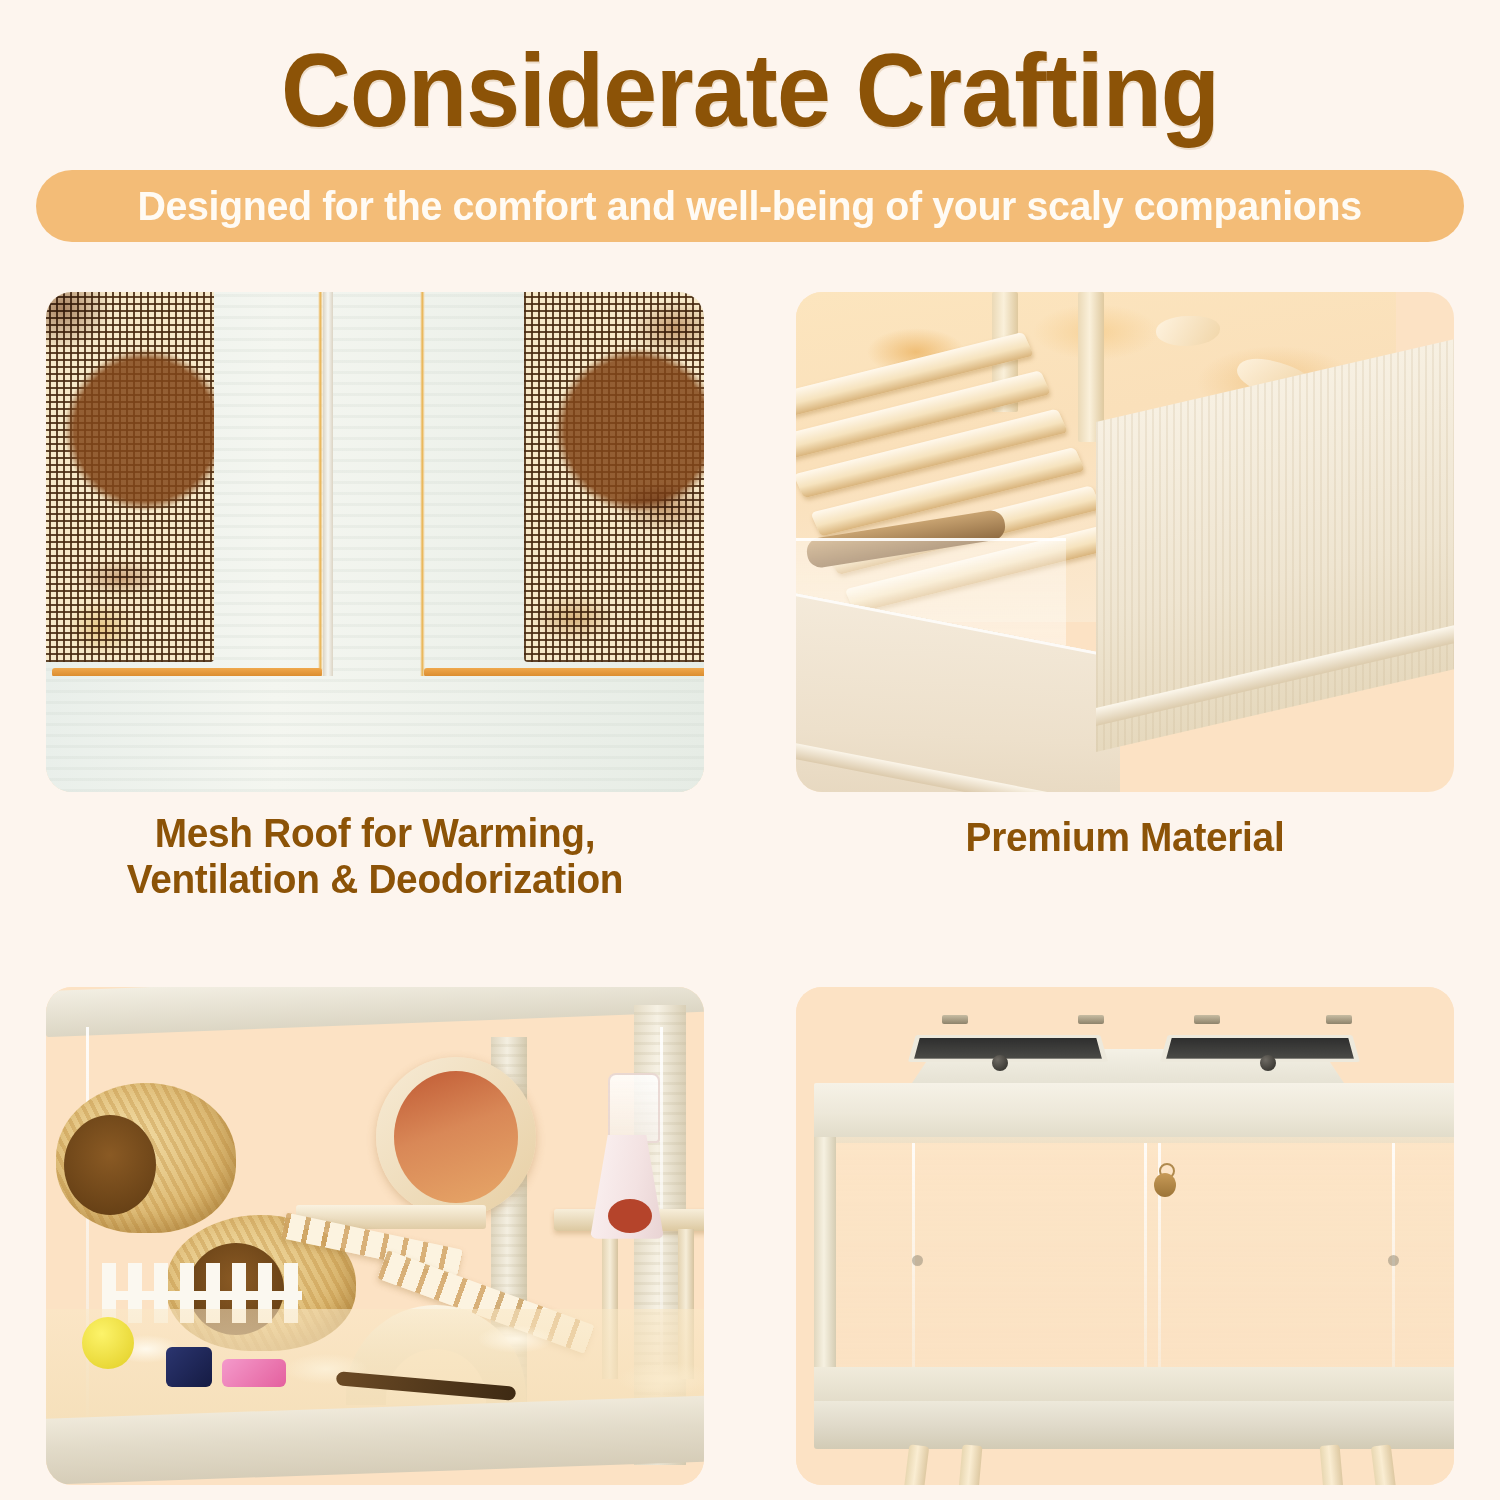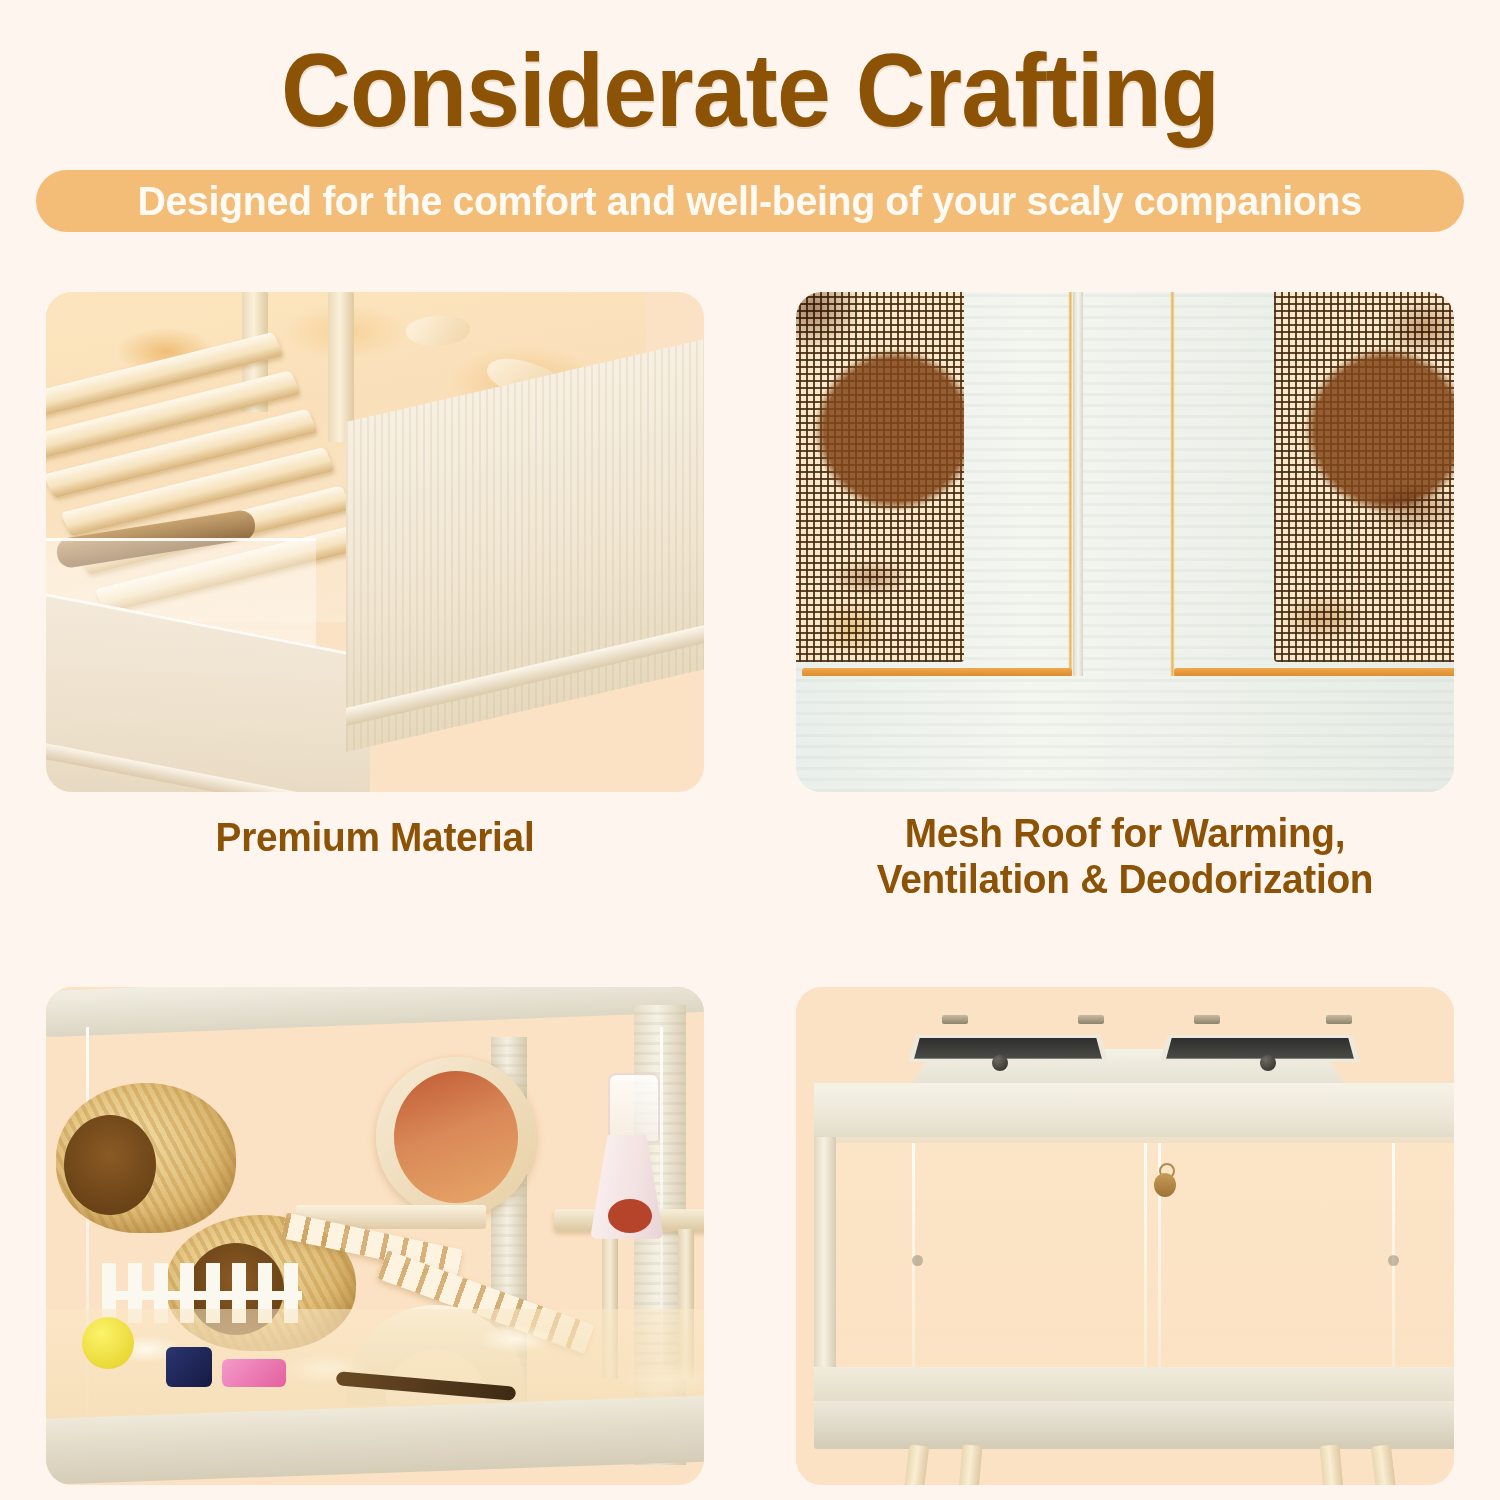--- a/index.html
+++ b/index.html
@@ -20,21 +20,21 @@
     font-weight:bold;
     letter-spacing:-1px;
     color:#8C5307;
     line-height:1.08;
     transform:scaleX(0.93);
     text-shadow:1px 2px 0 rgba(160,110,40,.18);
   }
   .subtitle-pill{
     position:absolute;
     left:36px; top:170px;
-    width:1428px; height:62px;
+    width:1428px; height:72px;
     background:#F3BC77;
     border-radius:42px;
     display:flex; align-items:center; justify-content:center;
   }
   .subtitle-text{
     color:#FFFBF4;
     font-size:41px;
     font-weight:bold;
     letter-spacing:-.4px;
     transform:scaleX(0.96);
@@ -385,58 +385,20 @@
   <span class="subtitle-text">Designed for the comfort and well-being of your scaly companions</span>
 </div>
 
 <div class="grid">
 
   <div class="row">
 
     <div class="cell">
       <div class="cell-inner">
         <div class="photo">
-
-          <div class="p1-bedding"></div>
-
-          <div class="p1-shav" style="left:360px;top:24px;width:64px;height:30px;"></div>
-          <div class="p1-shav" style="left:440px;top:70px;width:78px;height:34px;transform:rotate(18deg);"></div>
-          <div class="p1-shav" style="left:380px;top:140px;width:70px;height:28px;transform:rotate(-12deg);"></div>
-          <div class="p1-shav" style="left:480px;top:186px;width:86px;height:36px;transform:rotate(8deg);"></div>
-          <div class="p1-shav" style="left:330px;top:206px;width:60px;height:26px;transform:rotate(-20deg);"></div>
-          <div class="p1-shav" style="left:430px;top:252px;width:90px;height:34px;transform:rotate(14deg);"></div>
-          <div class="p1-shav" style="left:300px;top:280px;width:70px;height:28px;"></div>
-
-          <div class="p1-vpost" style="left:196px;height:120px;"></div>
-          <div class="p1-vpost" style="left:282px;height:150px;"></div>
-
-          <div class="p1-ladder">
-            <div class="p1-rung" style="top:10px;"></div>
-            <div class="p1-rung" style="top:52px;"></div>
-            <div class="p1-rung" style="top:94px;"></div>
-            <div class="p1-rung" style="top:136px;"></div>
-            <div class="p1-rung" style="top:178px;"></div>
-            <div class="p1-rung" style="top:220px;"></div>
-          </div>
-
-          <div class="p1-log"></div>
-
-          <div class="p1-glass"></div>
-
-          <div class="p1-sidewall"></div>
-          <div class="p1-frontwall"></div>
-
-        </div>
-        <div class="caption">Premium Material</div>
-      </div>
-    </div>
-
-    <div class="cell">
-      <div class="cell-inner">
-        <div class="photo">
           <div class="p2">
 
             <div class="p2-board" style="left:0;width:658px;"></div>
 
             <div class="p2-mesh" style="left:-4px;top:-4px;width:172px;height:374px;"></div>
             <div class="p2-meshtone" style="left:-4px;top:-4px;width:172px;height:374px;
                  background:radial-gradient(ellipse 70px 60px at 20px 20px, rgba(110,55,20,.55), transparent 70%),
                             radial-gradient(ellipse 60px 26px at 78px 290px, rgba(150,80,30,.45), transparent 70%),
                             radial-gradient(ellipse 50px 40px at 60px 340px, rgba(210,160,40,.4), transparent 70%);"></div>
 
@@ -456,20 +418,58 @@
             <div class="p2-board" style="left:0;top:384px;width:100%;height:116px;"></div>
           </div>
         </div>
         <div class="caption two-line">
           <div>Mesh Roof for Warming,</div>
           <div>Ventilation &amp; Deodorization</div>
         </div>
       </div>
     </div>
 
+    <div class="cell">
+      <div class="cell-inner">
+        <div class="photo">
+
+          <div class="p1-bedding"></div>
+
+          <div class="p1-shav" style="left:360px;top:24px;width:64px;height:30px;"></div>
+          <div class="p1-shav" style="left:440px;top:70px;width:78px;height:34px;transform:rotate(18deg);"></div>
+          <div class="p1-shav" style="left:380px;top:140px;width:70px;height:28px;transform:rotate(-12deg);"></div>
+          <div class="p1-shav" style="left:480px;top:186px;width:86px;height:36px;transform:rotate(8deg);"></div>
+          <div class="p1-shav" style="left:330px;top:206px;width:60px;height:26px;transform:rotate(-20deg);"></div>
+          <div class="p1-shav" style="left:430px;top:252px;width:90px;height:34px;transform:rotate(14deg);"></div>
+          <div class="p1-shav" style="left:300px;top:280px;width:70px;height:28px;"></div>
+
+          <div class="p1-vpost" style="left:196px;height:120px;"></div>
+          <div class="p1-vpost" style="left:282px;height:150px;"></div>
+
+          <div class="p1-ladder">
+            <div class="p1-rung" style="top:10px;"></div>
+            <div class="p1-rung" style="top:52px;"></div>
+            <div class="p1-rung" style="top:94px;"></div>
+            <div class="p1-rung" style="top:136px;"></div>
+            <div class="p1-rung" style="top:178px;"></div>
+            <div class="p1-rung" style="top:220px;"></div>
+          </div>
+
+          <div class="p1-log"></div>
+
+          <div class="p1-glass"></div>
+
+          <div class="p1-sidewall"></div>
+          <div class="p1-frontwall"></div>
+
+        </div>
+        <div class="caption">Premium Material</div>
+      </div>
+    </div>
+
   </div>
 
   <div class="row" style="margin-top:84px;">
 
     <div class="cell">
       <div class="cell-inner">
         <div class="photo tall">
           <div class="p3">
 
             <div class="p3-topframe"></div>

